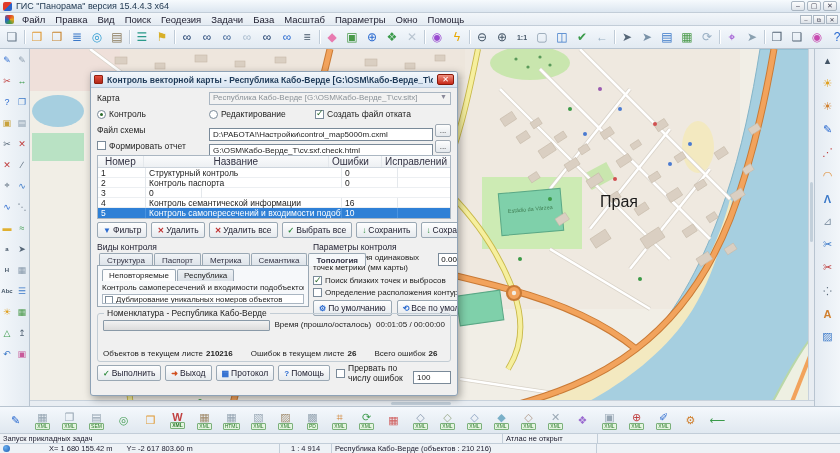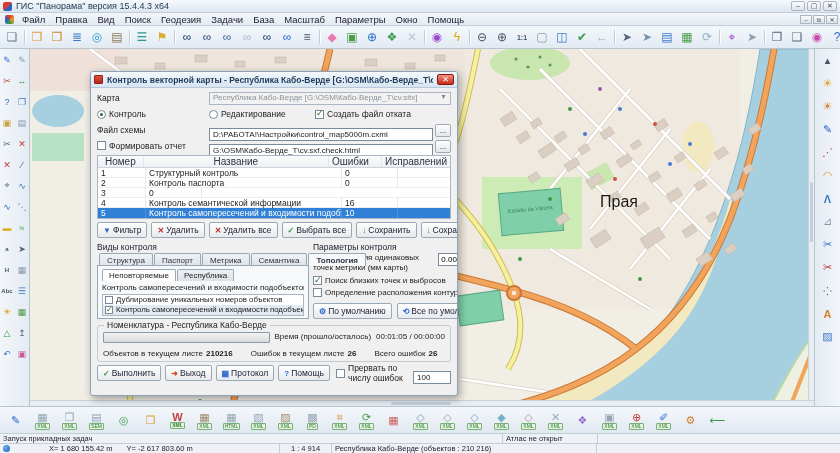--- a/index.html
+++ b/index.html
@@ -128,21 +128,21 @@
   .params { display:flex; flex-direction:column; gap:3px; flex:1; }
   .thresh { display:flex; gap:4px; }
   .thresh .lbl { flex:1; font-size:8px; line-height:1.25; }
   .thresh input { width:52px; height:13px; border:1px solid #7a8a99; font-size:8px; padding:0 2px; font-family:"Liberation Sans",sans-serif; }
   .pbtns { margin-top:auto; display:flex; gap:5px; justify-content:flex-end; }
 
   .nom { border:1px solid #c2ccd4; border-radius:3px; position:relative; padding:6px 5px 2px; flex:none; margin-top:4px; }
   .nom .ntitle { position:absolute; top:-6px; left:6px; background:#f0f0f0; padding:0 3px; font-size:8.5px; }
   .nomrow { display:flex; gap:5px; height:13px; }
   .pbar { width:150px; flex:1; height:11px; border:1px solid #8a9aa8; background:linear-gradient(#f2f2f2,#dcdcdc); border-radius:1px; }
-  .statrow { display:flex; height:12px; align-items:center; font-size:8px; margin-top:2px; }
+  .statrow { display:flex; height:12px; align-items:center; font-size:8px; margin-top:14px; }
   .statrow b { font-weight:bold; margin-left:3px; }
 
   .footrow { display:flex; align-items:center; gap:4px; height:18px; flex:none; }
   .footrow .tinput.small { flex:none; width:38px; }
 
   
   .citylabel { font-family:"Liberation Sans",sans-serif; }
 </style>
 </head>
 <body>

